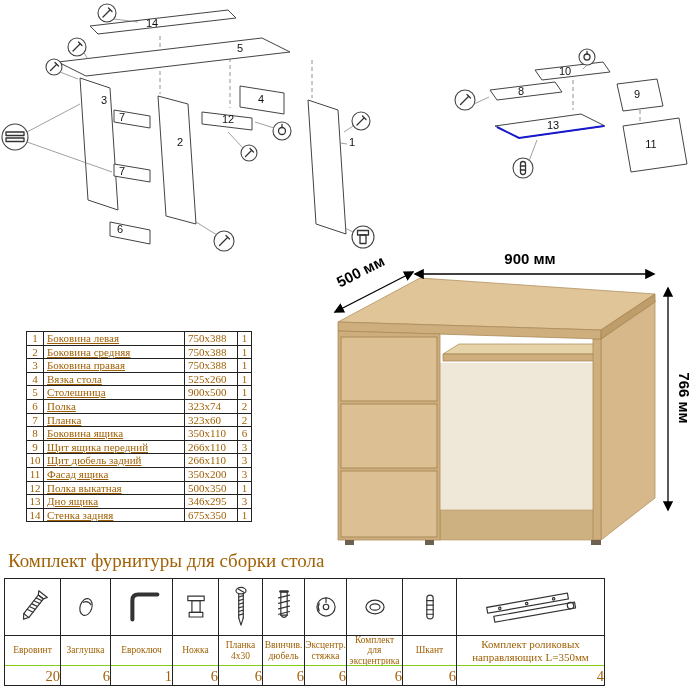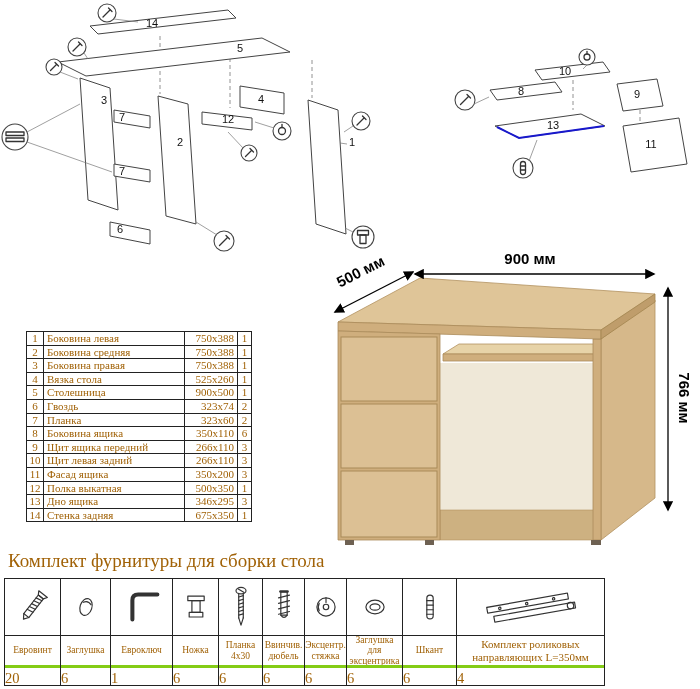--- a/index.html
+++ b/index.html
@@ -33,44 +33,44 @@
   .foot     { fill:#6e6152; }
   .dim-line { stroke:#000; stroke-width:1.3; }
   .dim-label{ font-size:15px; font-weight:bold; fill:#000; text-anchor:middle; }
 
   
   .parts-table { position:absolute; left:26px; top:331px; border-collapse:collapse;
                  font-size:11px; background:#fff; }
   .parts-table td { border:1px solid #222; padding:0 3px; line-height:12.6px;
                     height:12.6px; white-space:nowrap; }
   .parts-table .c-num  { width:17px; text-align:center; padding:0 2px; }
-  .parts-table .c-name { width:141px; }
-  .parts-table .c-size { width:53px; text-align:right; }
+  .parts-table .c-name { width:141px;text-decoration:underline; }
+  .parts-table .c-size { width:53px; text-align:left; }
   .parts-table .c-qty  { width:14px; text-align:center; padding:0 2px; }
 
   
   .hw-title { position:absolute; left:8px; top:550px; width:700px; 
               font-size:19px; }
   .hw-table { position:absolute; left:4px; top:578px; width:601px; display:flex;
               border:1px solid #222; background:#fff; }
   .hw-col   { border-right:1px solid #222; display:flex; flex-direction:column; }
   .hw-col:last-child { border-right:none; flex:1; }
   .hw-col:nth-child(1){width:56px} .hw-col:nth-child(2){width:50px}
   .hw-col:nth-child(3){width:62px} .hw-col:nth-child(4){width:46px}
   .hw-col:nth-child(5){width:44px} .hw-col:nth-child(6){width:42px}
   .hw-col:nth-child(7){width:42px} .hw-col:nth-child(8){width:56px}
   .hw-col:nth-child(9){width:54px} .hw-col:nth-child(10){width:74px}
   .hw-col:nth-child(11){width:44px}
   .hw-icon  { height:56px; display:flex; align-items:center; justify-content:center; }
   .hw-label { border-top:1px solid #222; height:30px; font-size:9.5px; text-align:center;
               display:flex; align-items:center; justify-content:center;
               line-height:1.1; padding:1px 2px; }
   .hw-col:last-child .hw-label { font-size:11px; }
-  .hw-qty   { border-top:3px solid #84cc16; height:20px; font-size:14.5px;
-              text-align:left; line-height:20px; }
+  .hw-qty   { border-top:1px solid #84cc16; height:20px; font-size:14.5px;
+              text-align:right; line-height:20px; }
   .hwi      { stroke:#333; stroke-width:1.3; fill:none; stroke-linecap:round; stroke-linejoin:round; }
   .hwi-th   { stroke:#333; stroke-width:2.6; fill:none; stroke-linecap:round; }
   .hwi-key  { stroke:#333; stroke-width:4.2; fill:none; stroke-linecap:round; stroke-linejoin:round; }
 </style>
 </head>
 <body>
 
 <div class="page">
 
   <svg class="diagram-main" width="430" height="300" viewBox="0 0 430 300">
@@ -230,21 +230,21 @@
 
         <tr>
           <td class="c-num">5</td>
           <td class="c-name">Столешница</td>
           <td class="c-size">900x500</td>
           <td class="c-qty">1</td>
         </tr>
 
         <tr>
           <td class="c-num">6</td>
-          <td class="c-name">Гвоздь</td>
+          <td class="c-name">Полка</td>
           <td class="c-size">323x74</td>
           <td class="c-qty">2</td>
         </tr>
 
         <tr>
           <td class="c-num">7</td>
           <td class="c-name">Планка</td>
           <td class="c-size">323x60</td>
           <td class="c-qty">2</td>
         </tr>
@@ -258,21 +258,21 @@
 
         <tr>
           <td class="c-num">9</td>
           <td class="c-name">Щит ящика передний</td>
           <td class="c-size">266x110</td>
           <td class="c-qty">3</td>
         </tr>
 
         <tr>
           <td class="c-num">10</td>
-          <td class="c-name">Щит левая задний</td>
+          <td class="c-name">Щит дюбель задний</td>
           <td class="c-size">266x110</td>
           <td class="c-qty">3</td>
         </tr>
 
         <tr>
           <td class="c-num">11</td>
           <td class="c-name">Фасад ящика</td>
           <td class="c-size">350x200</td>
           <td class="c-qty">3</td>
         </tr>
@@ -458,21 +458,21 @@
 
     <div class="hw-col">
       <div class="hw-icon">
         <svg width="40" height="50" viewBox="0 0 44 52">
           <g class="hwi">
             <ellipse cx="22" cy="26" rx="10" ry="7.5"></ellipse>
               <ellipse cx="22" cy="26" rx="5.5" ry="3.5"></ellipse>
           </g>
         </svg>
       </div>
-      <div class="hw-label">Заглушка для эксцентрика</div>
+      <div class="hw-label">Комплект для эксцентрика</div>
       <div class="hw-qty">6</div>
     </div>
 
     <div class="hw-col">
       <div class="hw-icon">
         <svg width="40" height="50" viewBox="0 0 44 52">
           <g class="hwi">
             <rect x="18.5" y="13" width="7" height="26" rx="3.5"></rect>
             <line x1="18.5" y1="19" x2="25.5" y2="19"></line>
               <line x1="18.5" y1="24" x2="25.5" y2="24"></line>

